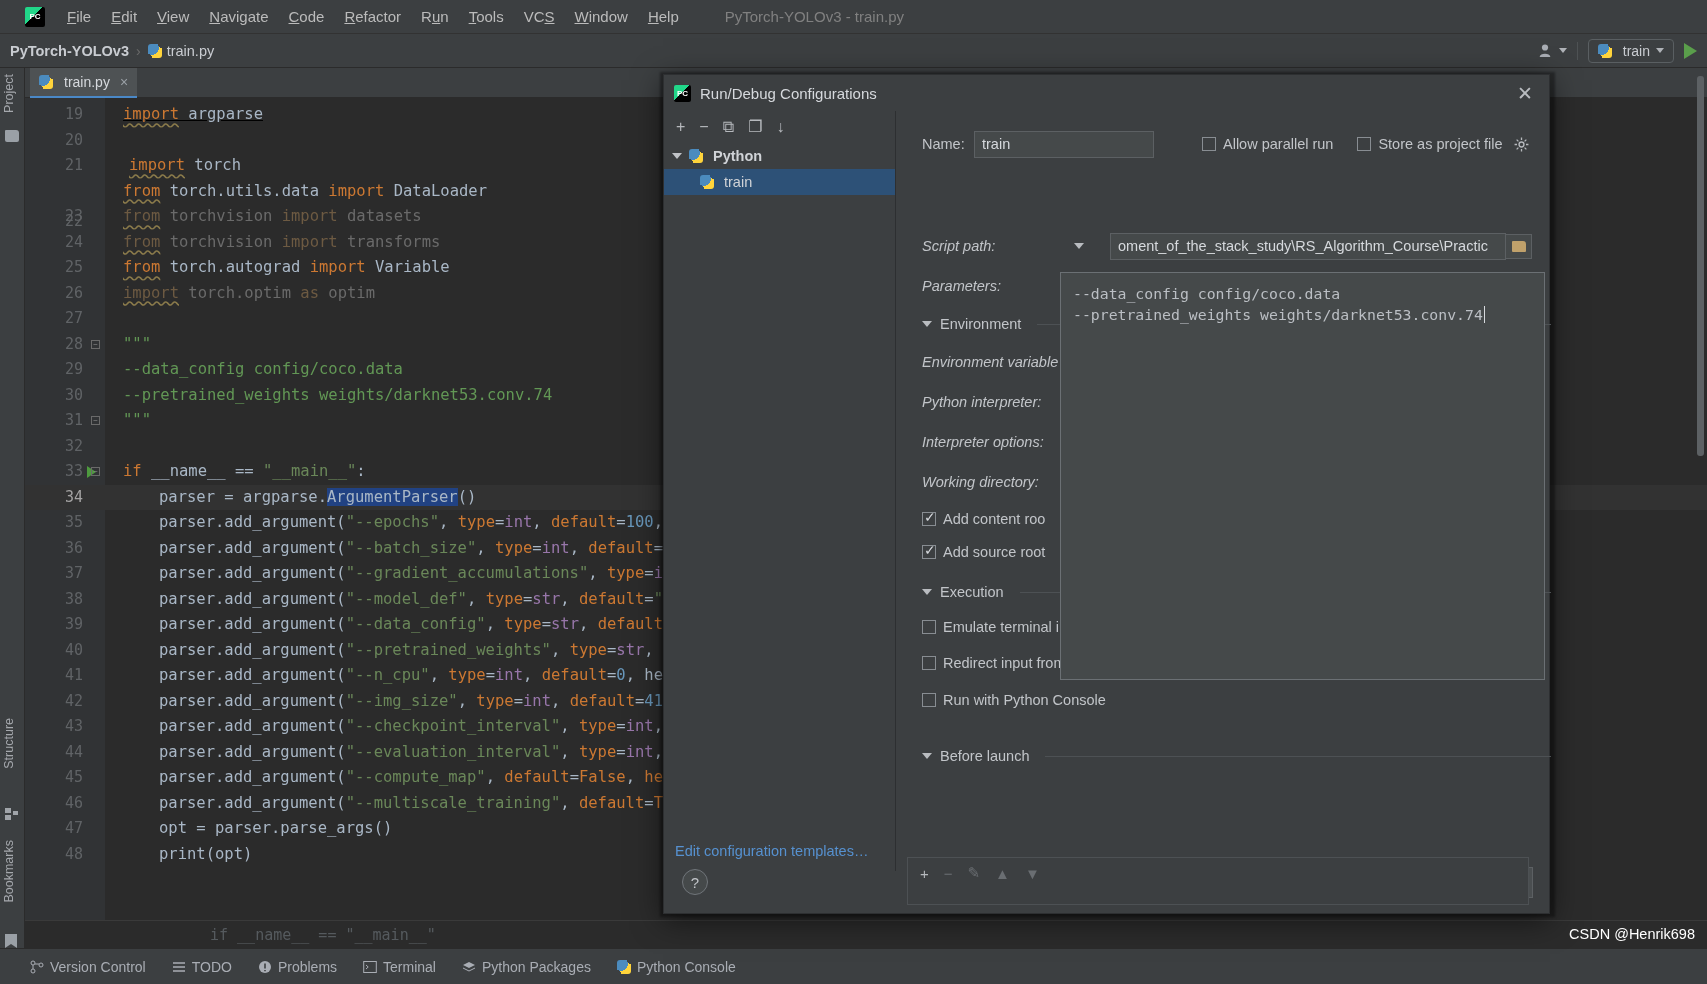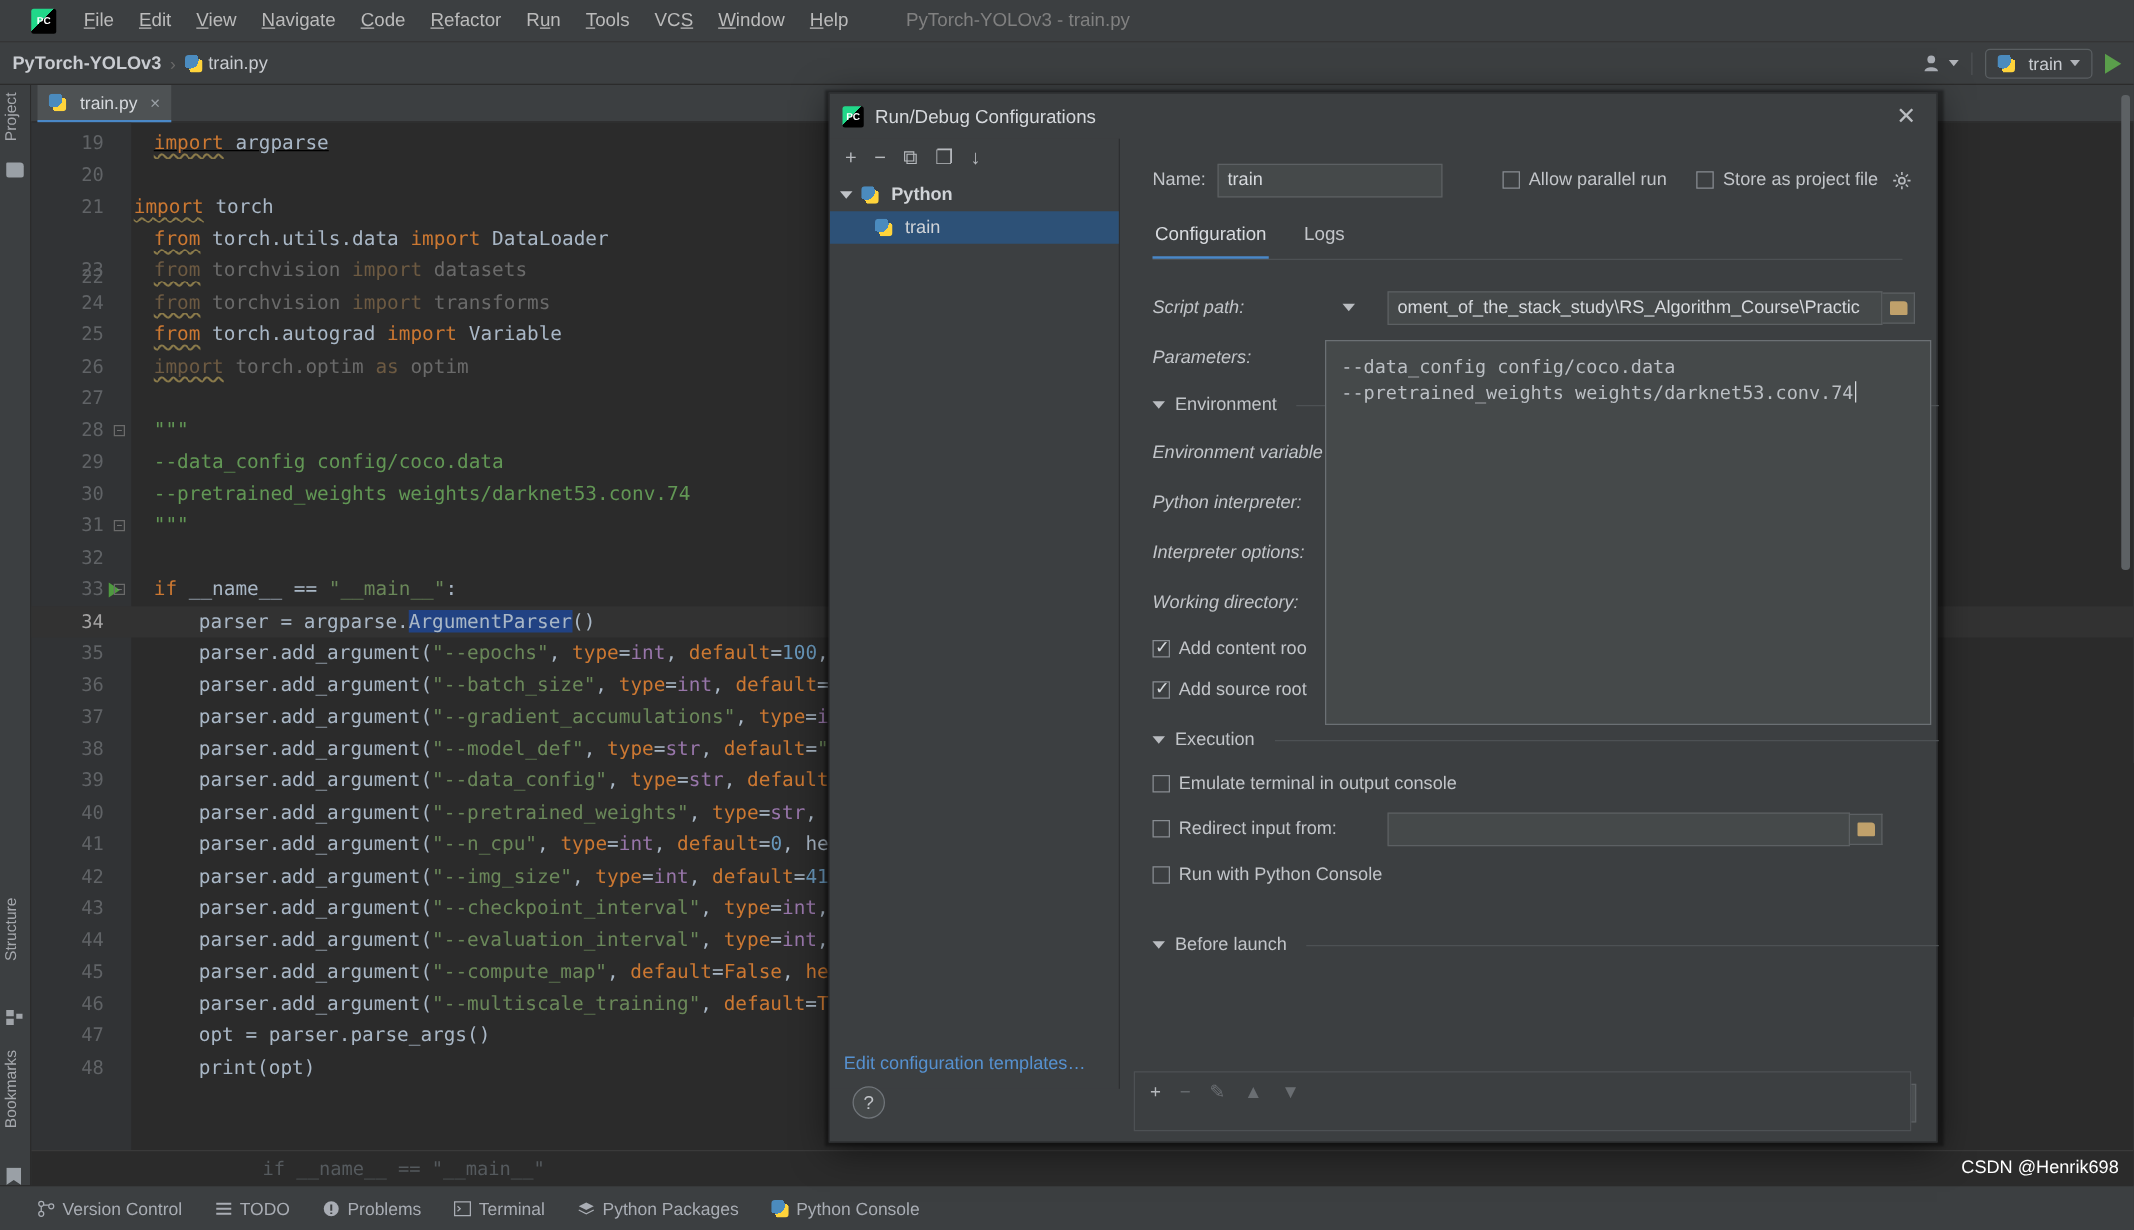--- a/index.html
+++ b/index.html
@@ -242,21 +242,21 @@
     background: #45494a; color: #c7b273; font-size: 13px;
     display: flex; align-items: center; justify-content: center; flex: none;
   }
   .folder-glyph {
     width: 14px; height: 11px; background: #c0a16b;
     border-radius: 1px 3px 1px 1px;
   }
 
   
   .param-pop {
-    position: absolute; left: 1060px; top: 272px; width: 485px; height: 308px;
+    position: absolute; left: 1060px; top: 272px; width: 485px; height: 408px;
     background: #45494a; border: 1px solid #6b7074; z-index: 40;
   }
   .param-text {
     font-family: "DejaVu Sans Mono", monospace; font-size: 14.8px;
     color: #bbbfc4; padding: 10px 12px; white-space: pre; line-height: 1.42;
   }
   .caret {
     display: inline-block; width: 1px; height: 17px; background: #d6d9dd;
     vertical-align: -3px; margin-left: 1px;
   }
@@ -360,21 +360,21 @@
   </div>
 
   <div class="editor">
     <div class="gutter"></div>
     <div id="code-lines">
         <div class="lnum" style="top: 4px;">19</div>
         <div class="ln" style="top: 4px; left: 98px; text-decoration: underline;"><span class="kw squig">import</span><span class="txt"> argparse</span></div>
         <div class="lnum" style="top: 29.5px;">20</div>
         <div class="ln" style="top: 29.5px; left: 98px;"></div>
         <div class="lnum" style="top: 55px;">21</div>
-        <div class="ln" style="top: 55px; left: 82px;"><span class="kw squig">import</span><span class="txt"> torch</span></div>
+        <div class="ln" style="top: 55px; left: 104px;"><span class="kw squig">import</span><span class="txt"> torch</span></div>
         <div class="lnum" style="top: 80.5px; margin-top: 30px;">22</div>
         <div class="ln" style="top: 80.5px; left: 98px;"><span class="kw squig">from</span><span class="txt"> torch.utils.data </span><span class="kw">import</span><span class="txt"> DataLoader</span></div>
         <div class="lnum" style="top: 106px;">23</div>
         <div class="ln" style="top: 106px; left: 98px;"><span class="dimk squig">from</span><span class="dim"> torchvision </span><span class="dimk">import</span><span class="dim"> datasets</span></div>
         <div class="lnum" style="top: 131.5px;">24</div>
         <div class="ln" style="top: 131.5px; left: 98px;"><span class="dimk squig">from</span><span class="dim"> torchvision </span><span class="dimk">import</span><span class="dim"> transforms</span></div>
         <div class="lnum" style="top: 157px;">25</div>
         <div class="ln" style="top: 157px; left: 98px;"><span class="kw squig">from</span><span class="txt"> torch.autograd </span><span class="kw">import</span><span class="txt"> Variable</span></div>
         <div class="lnum" style="top: 182.5px;">26</div>
         <div class="ln" style="top: 182.5px; left: 98px;"><span class="dimk squig">import</span><span class="dim"> torch.optim </span><span class="dimk">as</span><span class="dim"> optim</span></div>
@@ -519,24 +519,20 @@
           <div class="cbrow" style="margin-left:24px">
             <span class="chk"></span>
             <span>Store as project file</span>
             <svg width="15" height="15" viewBox="0 0 16 16" style="margin-left:4px">
               <circle cx="8" cy="8" r="2.6" fill="none" stroke="#b6b9bd" stroke-width="1.5"></circle>
               <path d="M8 0.6v2.6M8 12.8v2.6M0.6 8h2.6M12.8 8h2.6M2.8 2.8l1.9 1.9M11.3 11.3l1.9 1.9M13.2 2.8l-1.9 1.9M4.7 11.3l-1.9 1.9" stroke="#b6b9bd" stroke-width="1.4"></path>
             </svg>
           </div>
         </div>
 
-        <div class="tabs">
-          <div class="tabi active">Configuration</div>
-          <div class="tabi">Logs</div>
-        </div>
 
         <div class="form">
 
           <div class="frow">
             <span class="lbl">Script path:</span>
             <span class="tri" style="margin-right:26px"></span>
             <input class="inp" style="width: 396px;" value="oment_of_the_stack_study\RS_Algorithm_Course\Practic">
             <div class="fbtn">
               <span class="folder-glyph"></span>
             </div>

